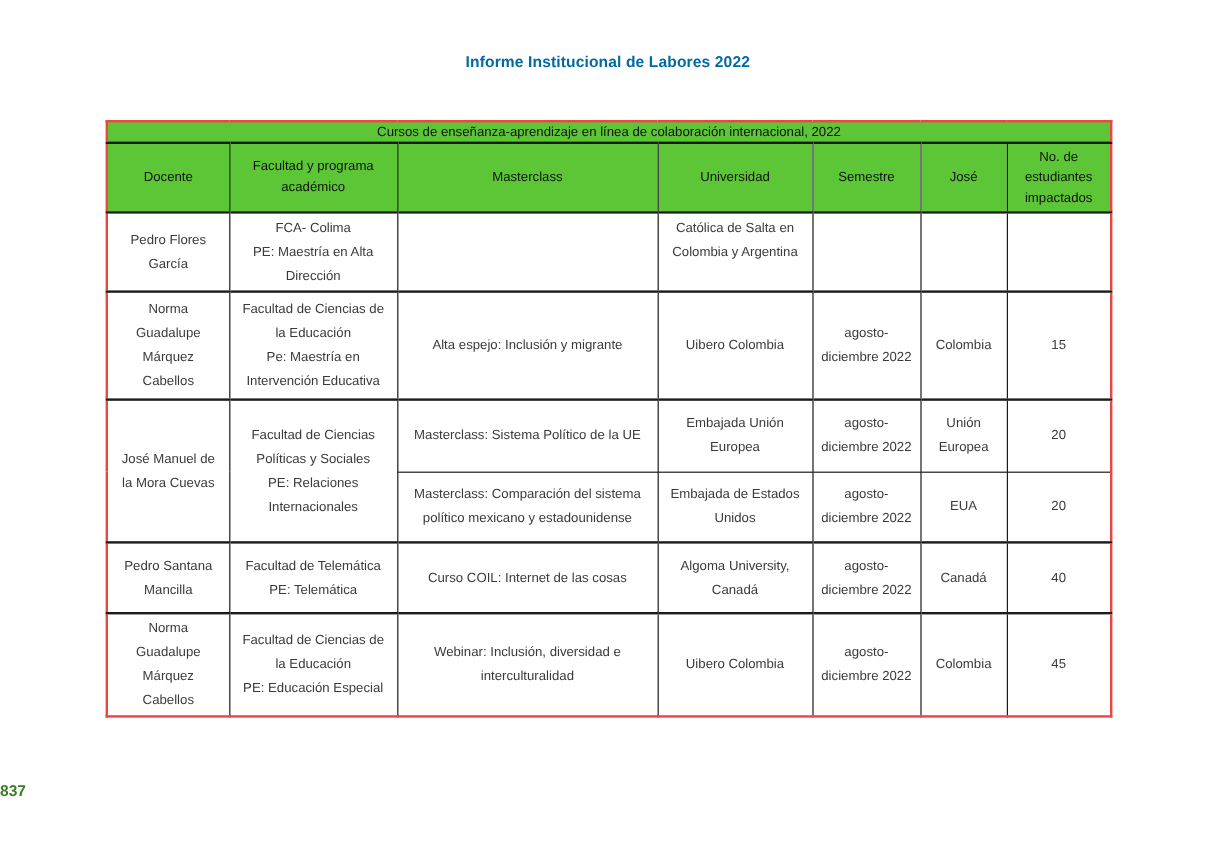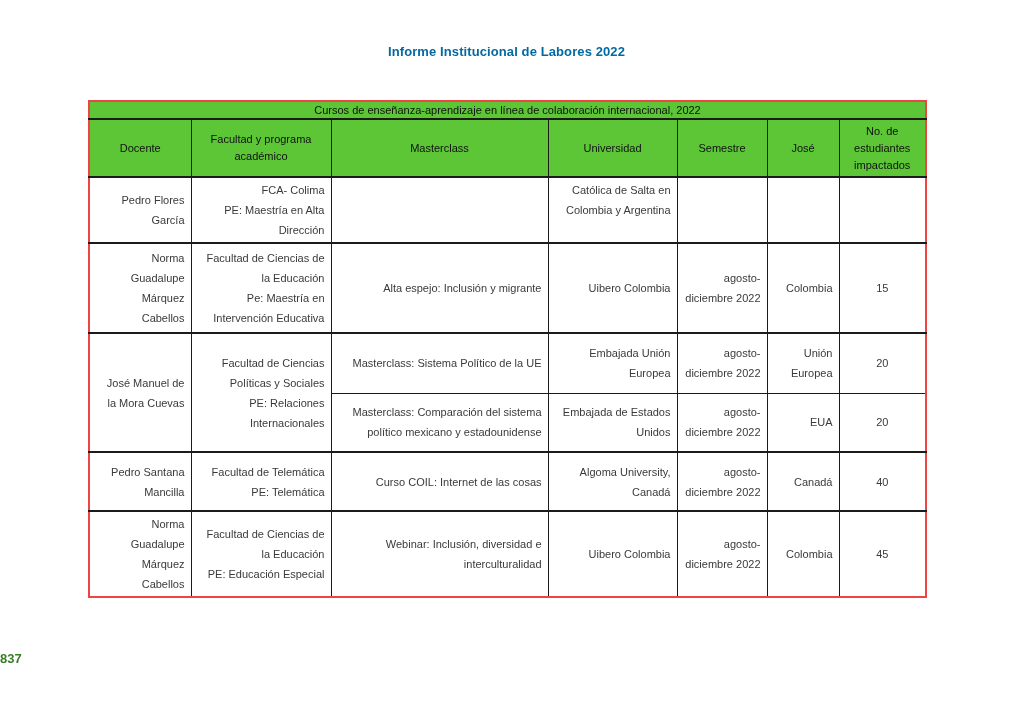--- a/index.html
+++ b/index.html
@@ -69,21 +69,21 @@
     background: #5cc636;
     color: #111111;
     text-align: center;
     line-height: 17px;
     padding: 2px 4px;
   }
   .cursos-table td.num {
     text-align: center;
   }
   .cursos-table td.cell {
-    text-align: right;
+    text-align: center;
     margin-top: 24px;
   }
 </style>
 </head>
 <body>
 
 <div class="page">
 
   <div class="page-header">Informe Institucional de Labores 2022</div>
 

